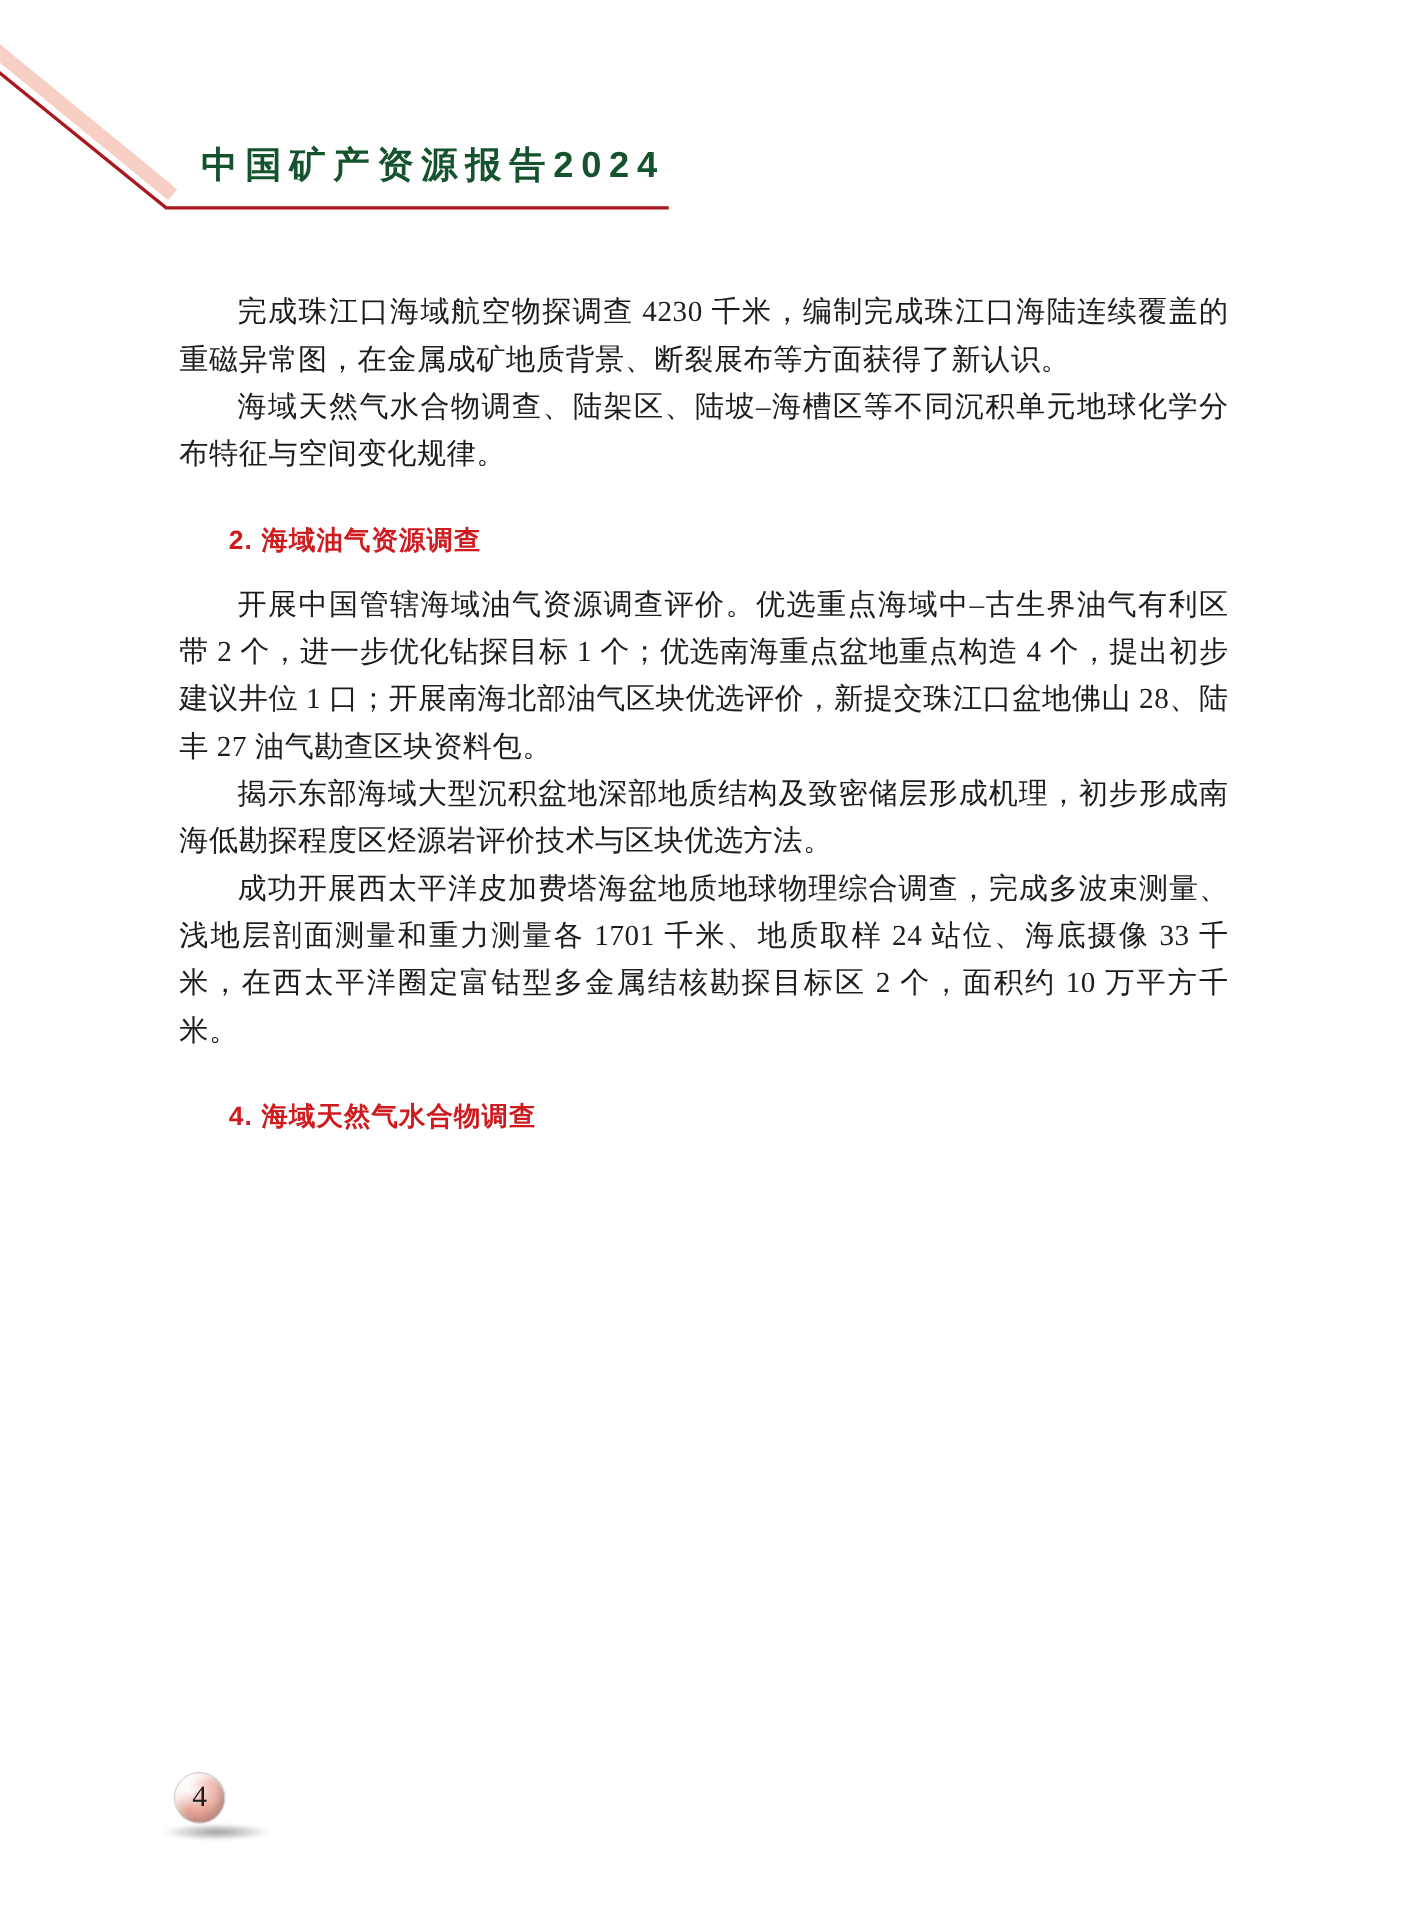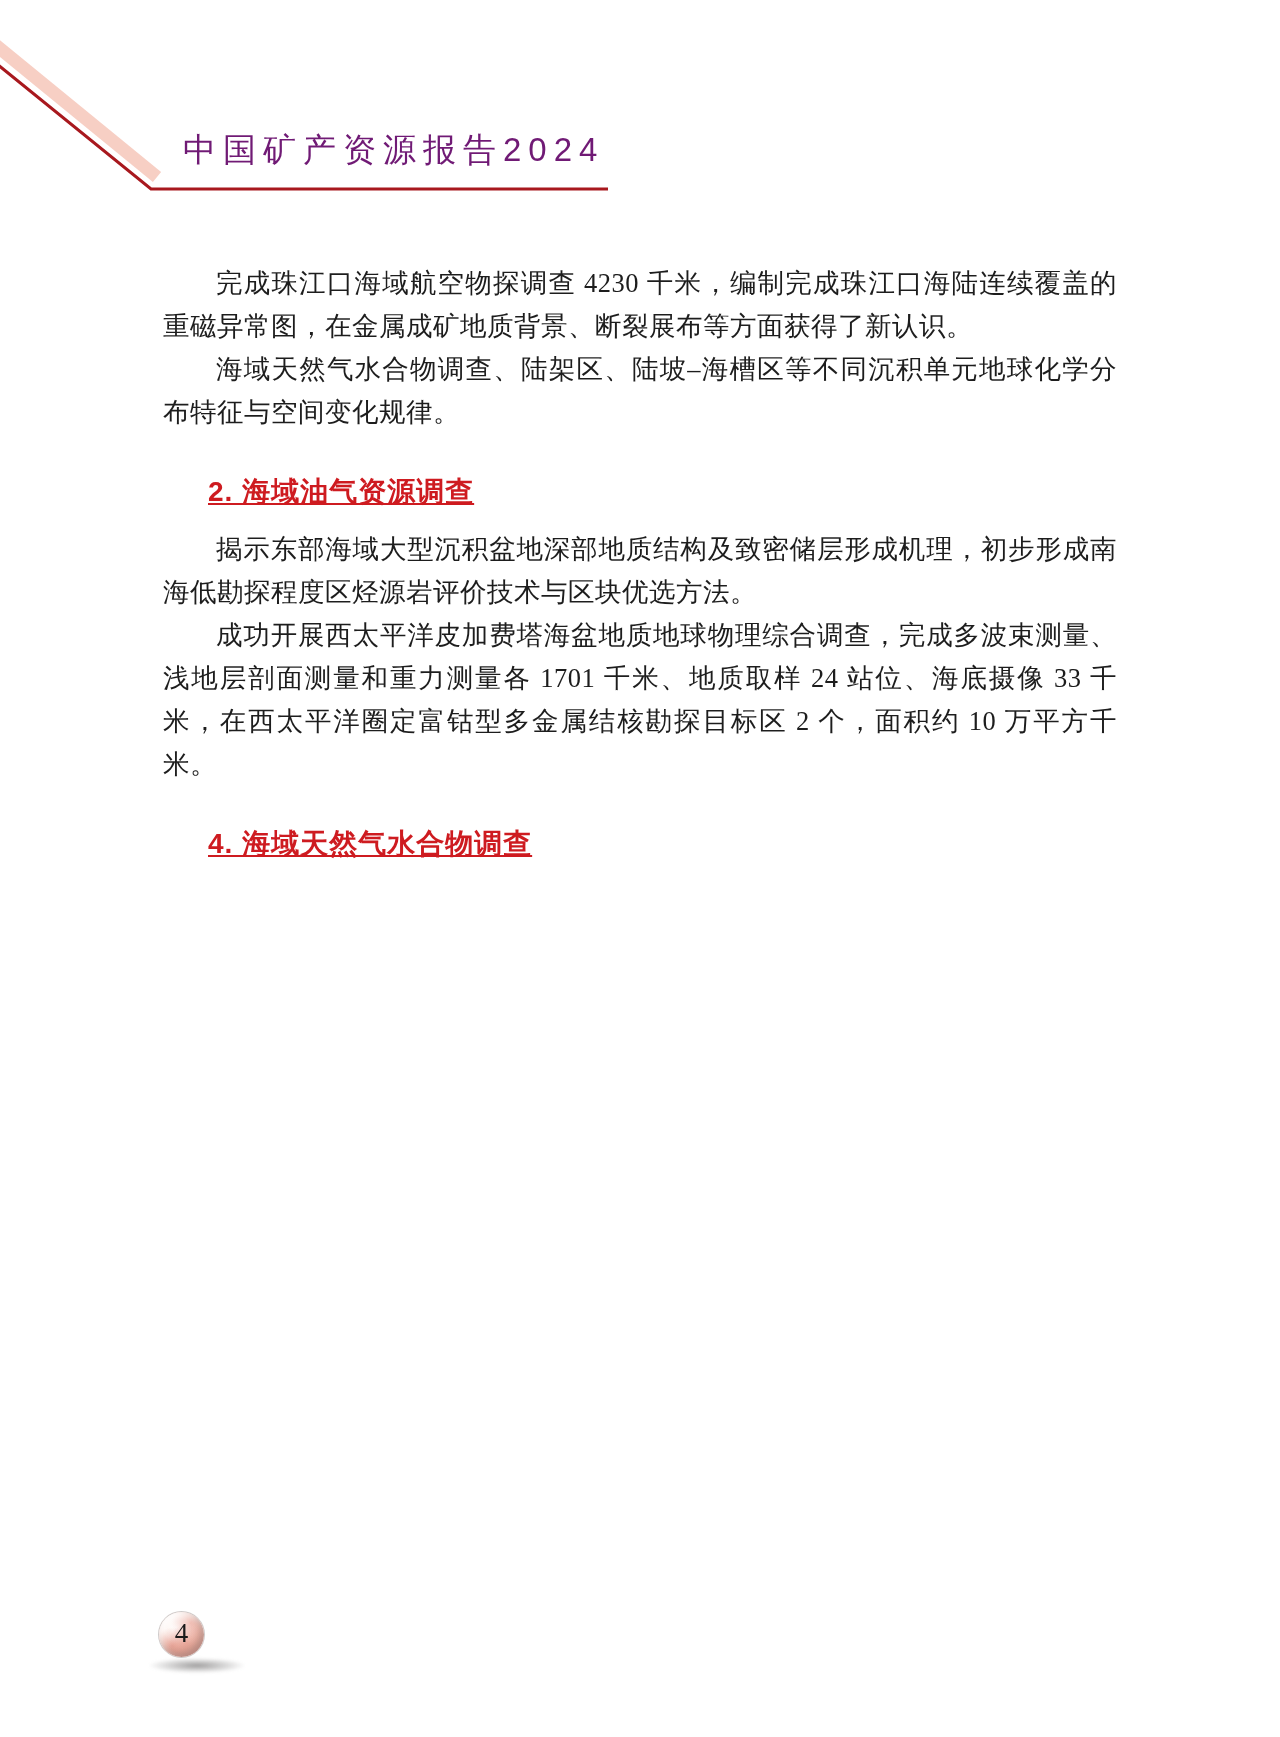--- a/index.html
+++ b/index.html
@@ -15,24 +15,24 @@
     position: absolute;
     top: 0; left: 0;
     width: 1280px; height: 210px;
     display: block;
   }
   .report-title {
     position: absolute;
     top: 128px;
     left: 183px;
     font-family: "Liberation Sans", "DejaVu Sans", sans-serif;
-    font-weight: normal;
+    font-weight: bold;
     font-size: 33px;
     letter-spacing: 7px;
-    color: #701a75;
+    color: #14532d;
     white-space: nowrap;
   }
   .content {
     position: absolute;
     top: 0; left: 0;
     width: 1280px;
     padding: 262px 163px 0 163px;
     box-sizing: border-box;
   }
   .content p {
@@ -42,25 +42,24 @@
     color: #1d1d1d;
     text-align: justify;
     text-indent: 2em;
     letter-spacing: 0.5px;
   }
   .content h2 {
     margin: 44px 0 22px 0;
     padding-left: 45px;
     font-family: "Liberation Sans", "DejaVu Sans", sans-serif;
     font-weight: bold;
-    font-size: 28px;
+    font-size: 24px;
     line-height: 28px;
     color: #ce1b20;
     letter-spacing: 1px;
-    text-decoration: underline;
   }
   .page-number-globe {
     position: absolute;
     left: 159px;
     top: 1612px;
     width: 45px;
     height: 45px;
     border-radius: 50%;
     background:
       radial-gradient(circle at 62% 70%, rgba(225,140,125,0.55) 0%, rgba(225,140,125,0) 45%),
@@ -113,20 +112,21 @@
 
     <line x1="340" y1="177" x2="1280" y2="177" stroke="url(#fadePink)" stroke-width="2.5"></line>
   </svg>
 
   <div class="report-title">中国矿产资源报告2024</div>
 
   <div class="content">
     <p>完成珠江口海域航空物探调查 4230 千米，编制完成珠江口海陆连续覆盖的重磁异常图，在金属成矿地质背景、断裂展布等方面获得了新认识。</p>
     <p>海域天然气水合物调查、陆架区、陆坡–海槽区等不同沉积单元地球化学分布特征与空间变化规律。</p>
     <h2>2. 海域油气资源调查</h2>
+    <p>开展中国管辖海域油气资源调查评价。优选重点海域中–古生界油气有利区带 2 个，进一步优化钻探目标 1 个；优选南海重点盆地重点构造 4 个，提出初步建议井位 1 口；开展南海北部油气区块优选评价，新提交珠江口盆地佛山 28、陆丰 27 油气勘查区块资料包。</p>
     <p>揭示东部海域大型沉积盆地深部地质结构及致密储层形成机理，初步形成南海低勘探程度区烃源岩评价技术与区块优选方法。</p>
     <p>成功开展西太平洋皮加费塔海盆地质地球物理综合调查，完成多波束测量、浅地层剖面测量和重力测量各 1701 千米、地质取样 24 站位、海底摄像 33 千米，在西太平洋圈定富钴型多金属结核勘探目标区 2 个，面积约 10 万平方千米。</p>
     <h2>4. 海域天然气水合物调查</h2>
   </div>
 
   <div class="page-number-globe">
     <span>4</span>
   </div>
   <div class="globe-shadow"></div>
 

